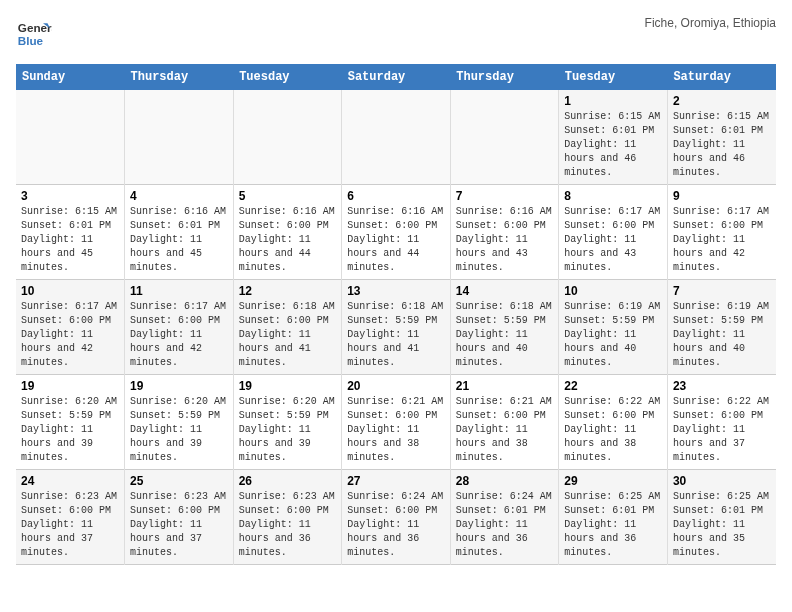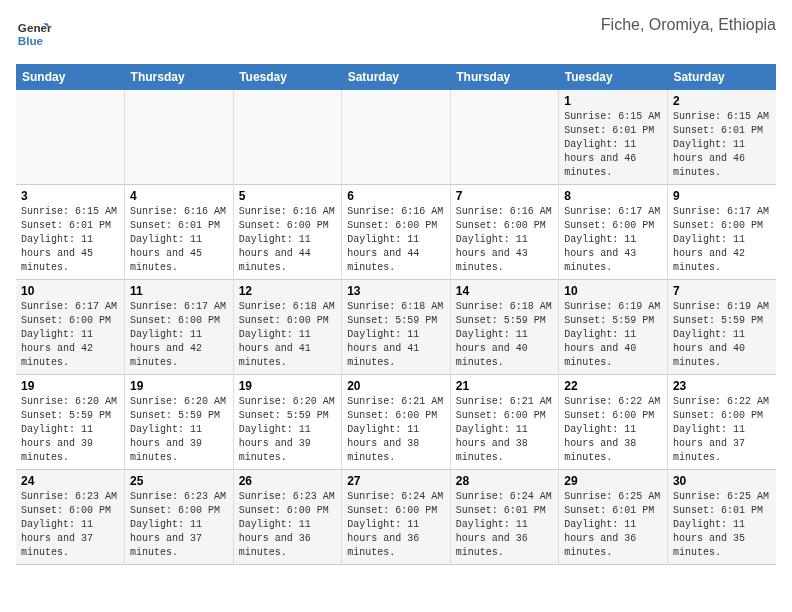--- a/index.html
+++ b/index.html
@@ -27,36 +27,37 @@
     }
     .title-block {
       text-align: right;
     }
     .title-block h1 {
       font-size: 28px;
       font-weight: normal;
       color: #333;
     }
     .title-block h2 {
-      font-size: 16px;
+      font-size: 12px;
       font-weight: normal;
       color: #555;
     }
     table {
       width: 100%;
       border-collapse: collapse;
       font-size: 11px;
     }
     thead tr th {
       background-color: #3a7abf;
       color: #fff;
       text-align: left;
       padding: 6px 6px;
       font-size: 12px;
       font-weight: bold;
+      font-family: Liberation Mono, monospace;
     }
     tbody tr {
       border-bottom: 1px solid #ccc;
     }
     tbody tr:nth-child(odd) {
       background-color: #f5f5f5;
     }
     tbody tr:nth-child(even) {
       background-color: #fff;
     }

